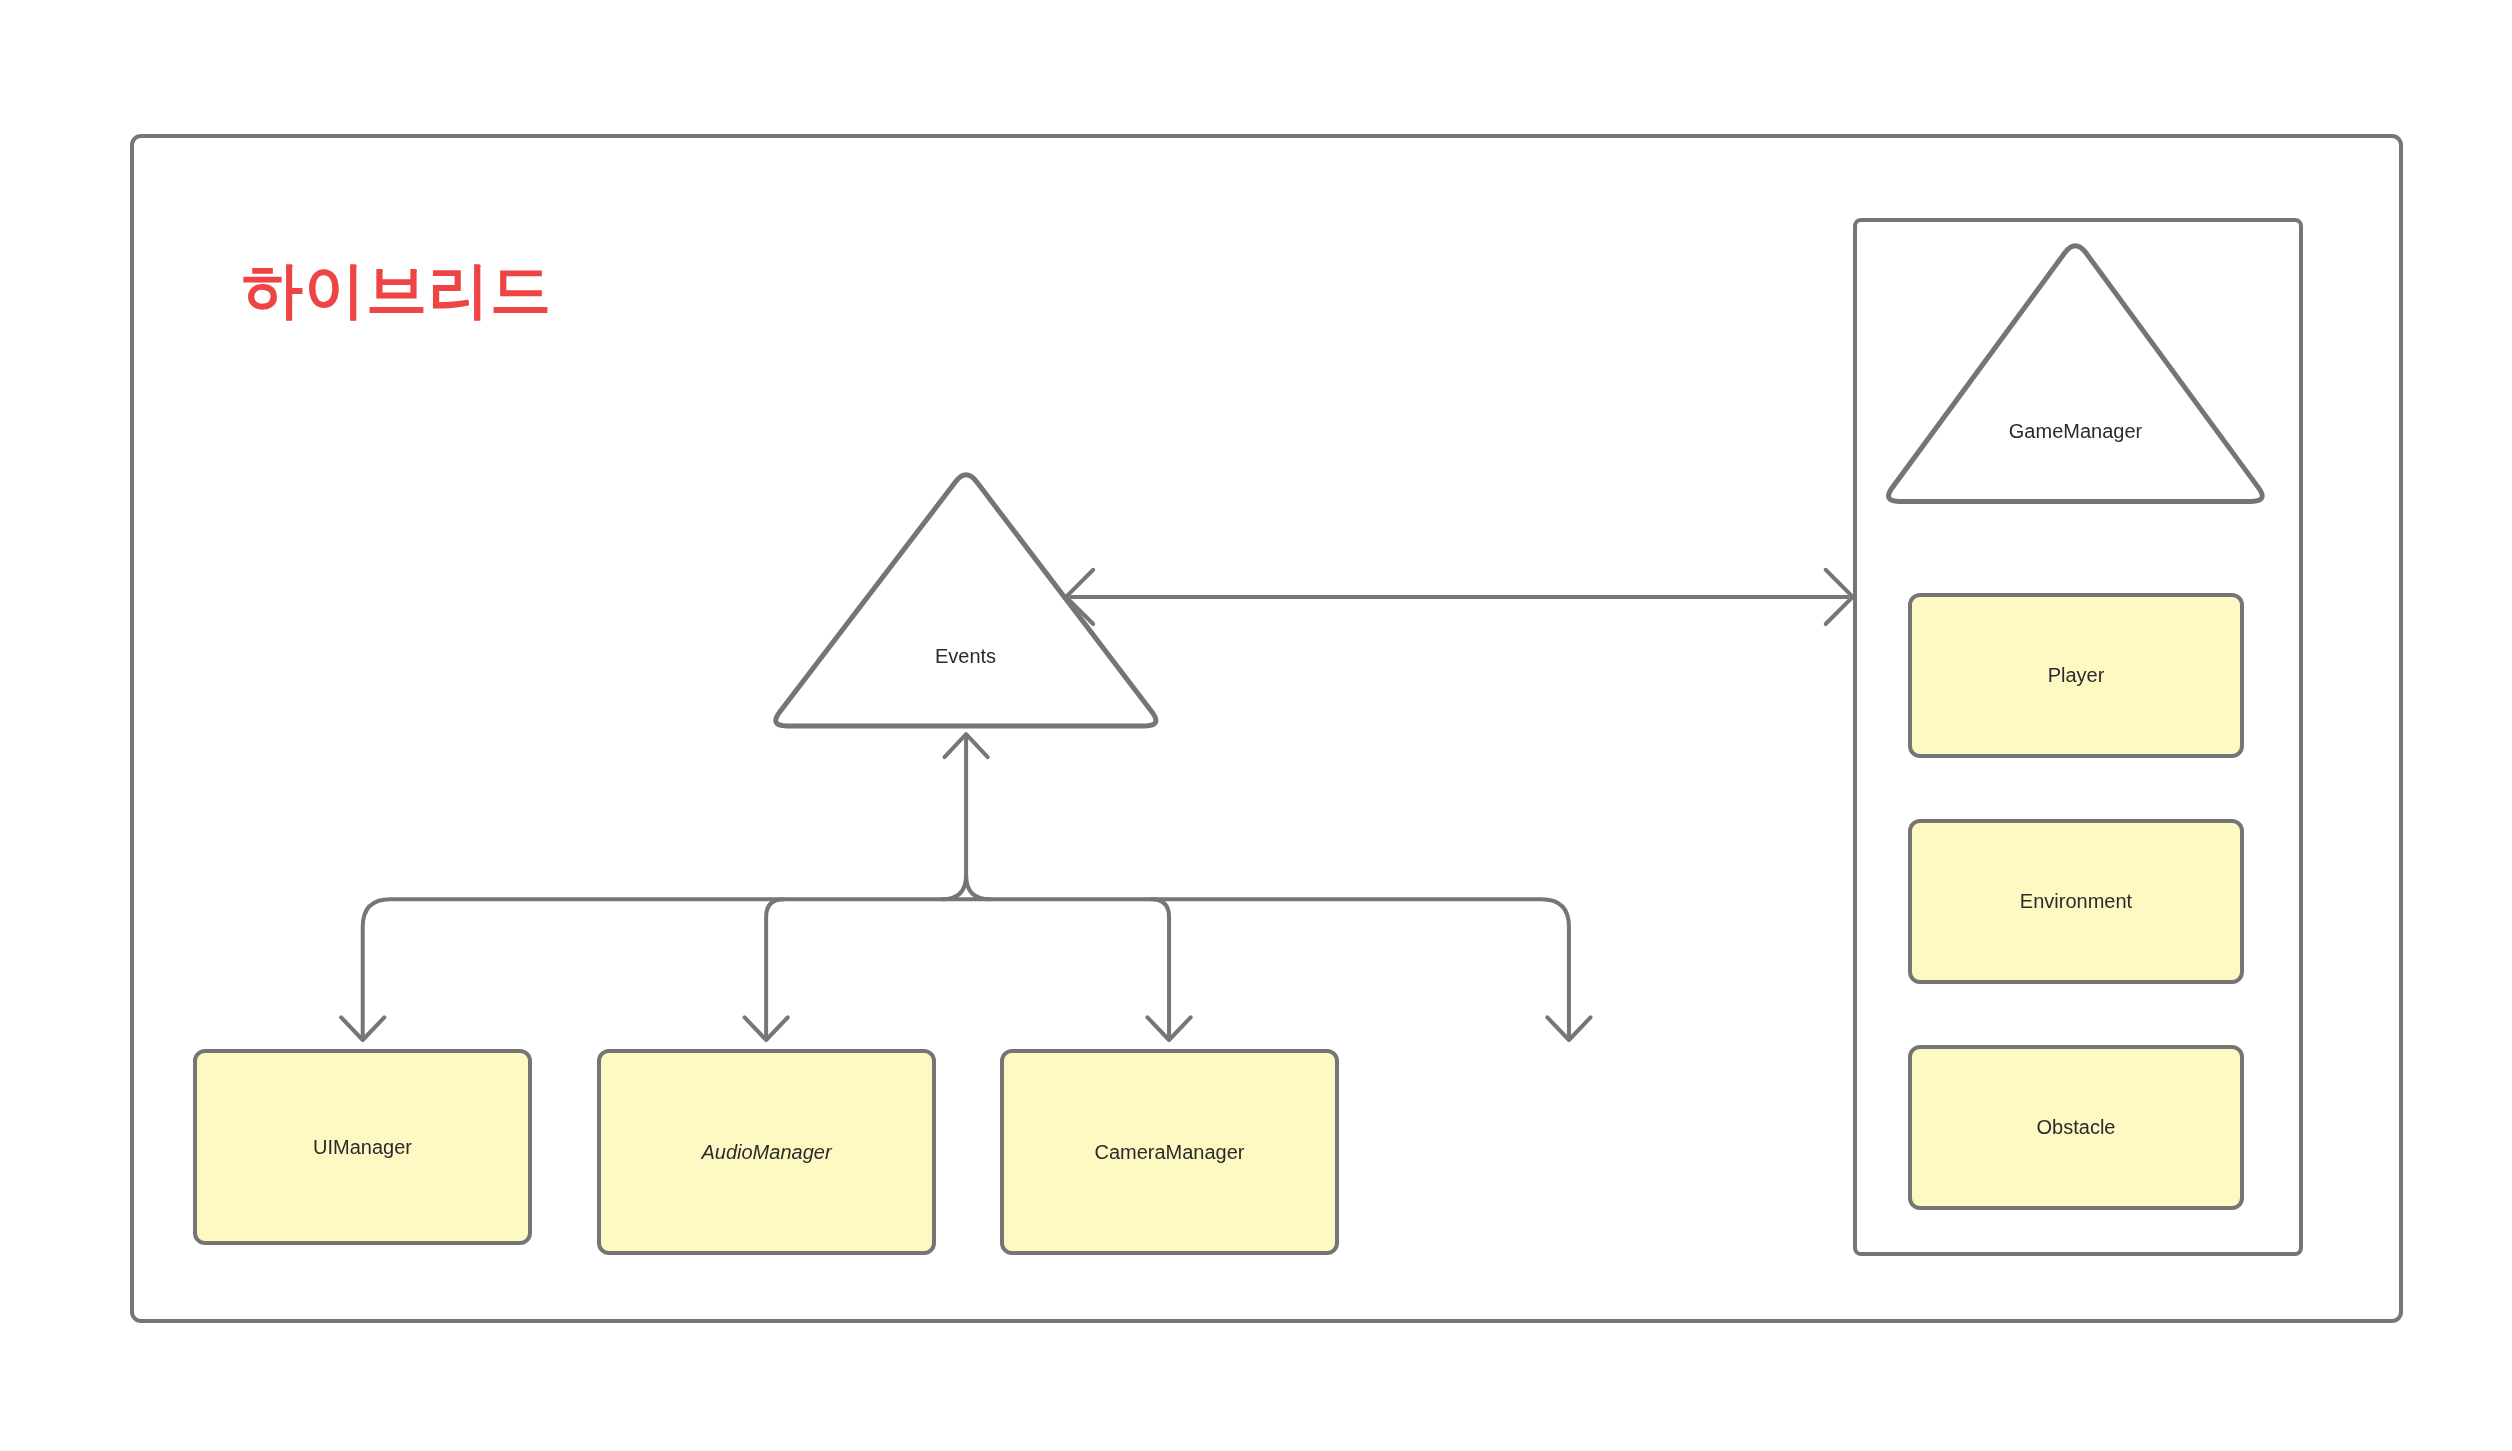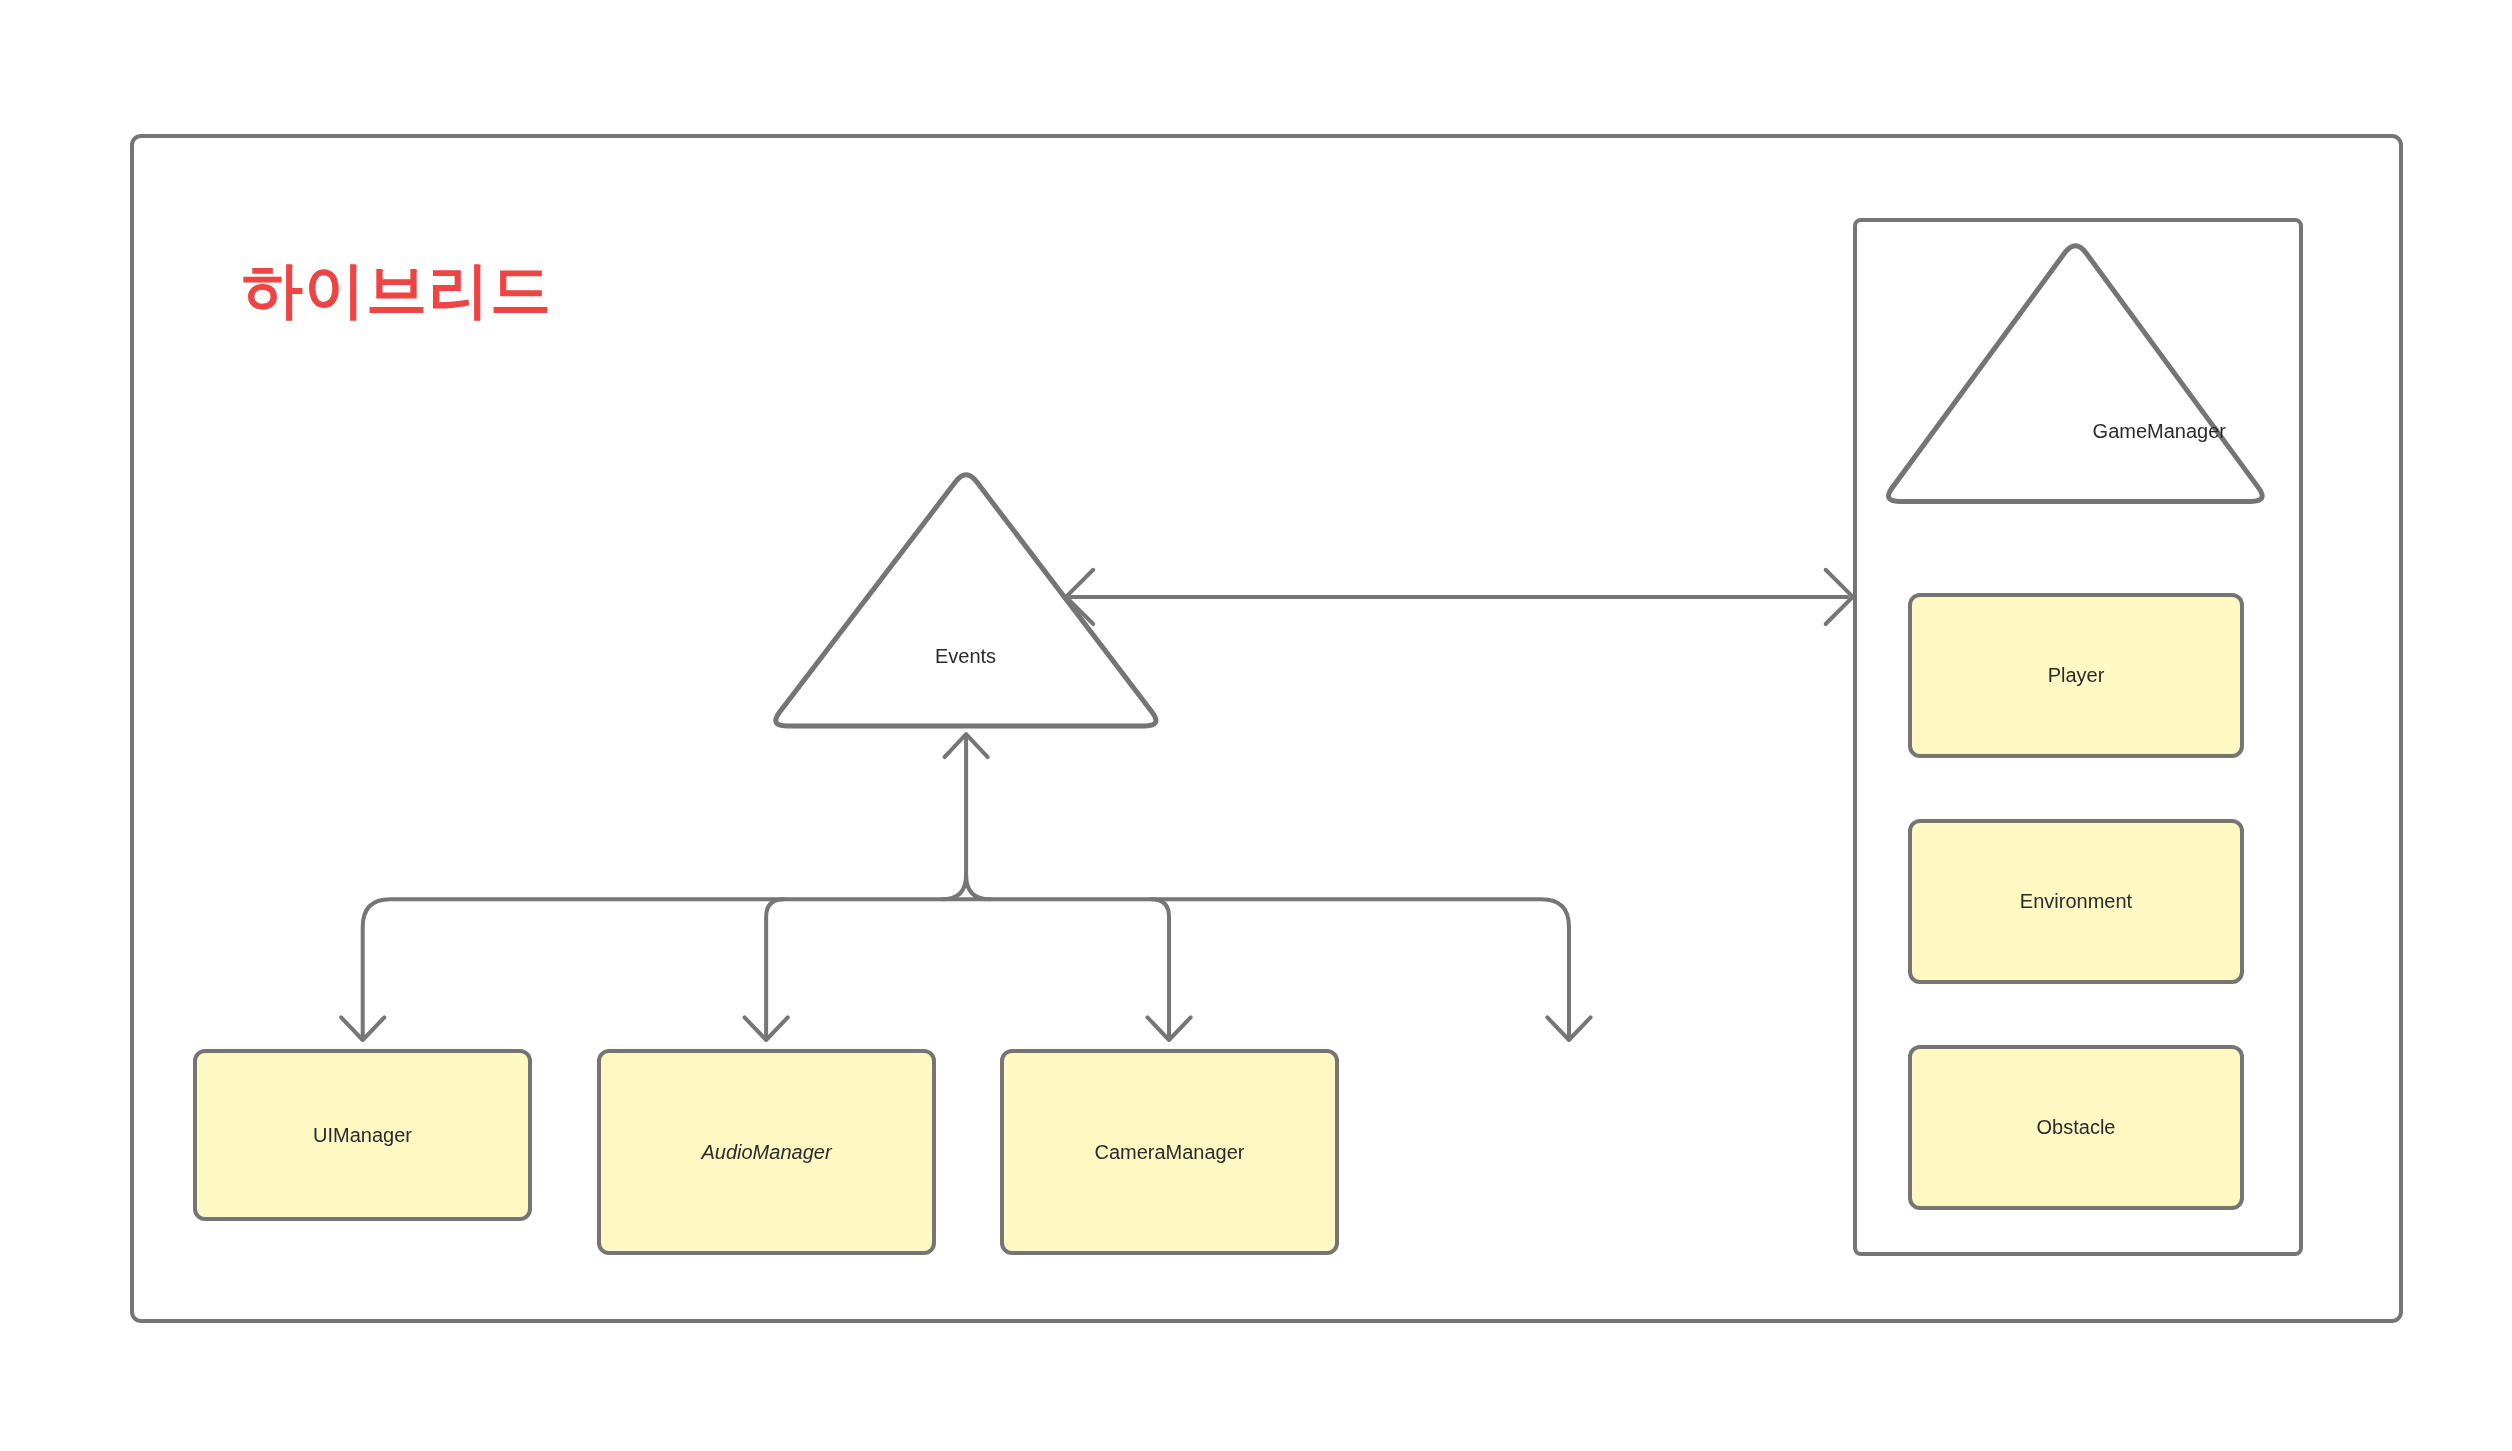--- a/index.html
+++ b/index.html
@@ -61,23 +61,23 @@
   }
   .float-label {
     position: absolute;
     width: 301px;
     text-align: center;
     font-size: 20px;
     color: #2b2b2b;
     white-space: nowrap;
   }
   .events-label { left: 815px; top: 645px; }
-  .gm-label    { left: 1925px; top: 420px; text-align: right;  }
+  .gm-label    { left: 1925px; top: 420px;  }
   
-  .box-ui      { left: 193px;  top: 1049px; width: 339px; height: 172px; }
+  .box-ui      { left: 193px;  top: 1049px; width: 339px; height: 196px; }
   .box-audio   { left: 597px; top: 1049px; width: 339px; height: 206px; font-style: italic; }
   .box-effect  { left: 1000px; top: 1049px; width: 339px; height: 206px; }
   .box-camera  { left: 1400px; top: 1049px; width: 339px; height: 206px; }
   
   .box-player      { left: 1908px; top: 593px; width: 336px; height: 165px; }
   .box-environment { left: 1908px; top: 819px; width: 336px; height: 165px; }
   .box-obstacle    { left: 1908px; top: 1045px; width: 336px; height: 165px; }
   .shape-stroke { stroke: #757575; stroke-width: 10; fill: #ffffff; stroke-linejoin: round; }
   .conn { stroke: #767676; stroke-width: 8; fill: none; stroke-linecap: round; stroke-linejoin: round; }
 </style>

